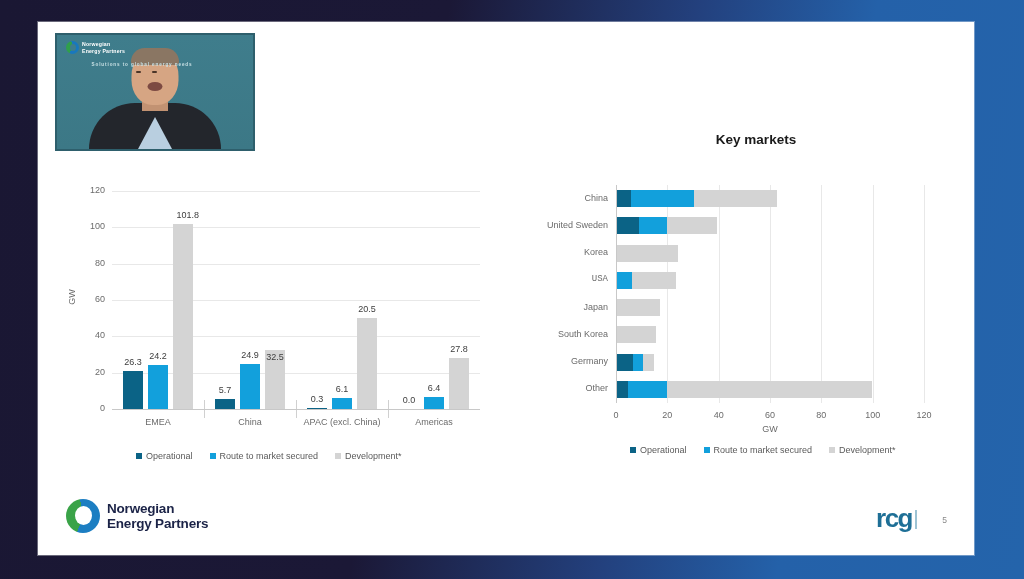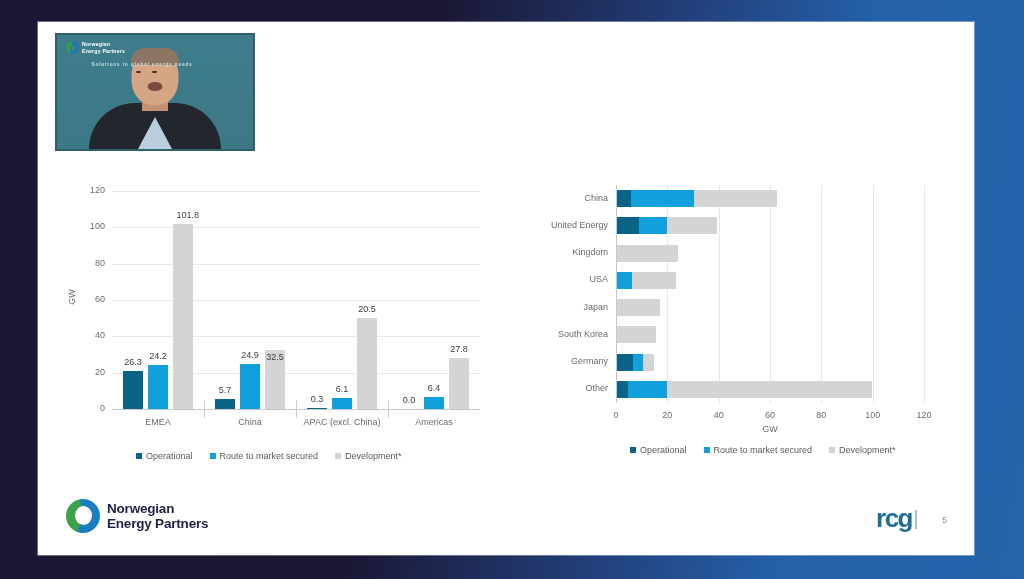--- a/index.html
+++ b/index.html
@@ -181,20 +181,21 @@
           <div class="lg-swatch" style="background:#12a0dc;"></div>
           <div class="lg-text" style="">Route to market secured</div>
         </div>
         <div class="lg-item" style="">
           <div class="lg-swatch" style="background:#d4d4d4;"></div>
           <div class="lg-text" style="">Development*</div>
         </div>
       </div>
     </div>
 
+  <div class="chart-title" style="left:548px; top:110px; width:340px; text-align:center;">Key markets</div>
   <div class="chart" id="chart-markets" style="left:470px; top:155px; width:440px; height:290px;">
       <div class="gridline" style="left:108px; top:8px; width:1px; height:218px;"></div>
       <div class="tick-lbl" style="left:88px; top:233px; width:40px; text-align:center;">0</div>
       <div class="gridline" style="left:159.33333333333331px; top:8px; width:1px; height:218px;"></div>
       <div class="tick-lbl" style="left:139.33333333333331px; top:233px; width:40px; text-align:center;">20</div>
       <div class="gridline" style="left:210.66666666666666px; top:8px; width:1px; height:218px;"></div>
       <div class="tick-lbl" style="left:190.66666666666666px; top:233px; width:40px; text-align:center;">40</div>
       <div class="gridline" style="left:262px; top:8px; width:1px; height:218px;"></div>
       <div class="tick-lbl" style="left:242px; top:233px; width:40px; text-align:center;">60</div>
       <div class="gridline" style="left:313.3333333333333px; top:8px; width:1px; height:218px;"></div>
@@ -204,26 +205,26 @@
       <div class="gridline" style="left:416px; top:8px; width:1px; height:218px;"></div>
       <div class="tick-lbl" style="left:396px; top:233px; width:40px; text-align:center;">120</div>
       <div class="axis-name" style="left:242px; top:247px; width:40px; text-align:center;">GW</div>
       <div class="bar" style="left:108px; top:13.125px; width:14.63px; height:17px; background:#0b6386;"></div>
       <div class="bar" style="left:122.63px; top:13.125px; width:63.14000000000001px; height:17px; background:#12a0dc;"></div>
       <div class="bar" style="left:185.76999999999998px; top:13.125px; width:83.41666666666666px; height:17px; background:#d4d4d4;"></div>
       <div class="tick-lbl" style="left:0px; top:15.625px; width:100px; text-align:right;">China</div>
       <div class="bar" style="left:108px; top:40.375px; width:23.099999999999998px; height:17px; background:#0b6386;"></div>
       <div class="bar" style="left:131.1px; top:40.375px; width:28.23333333333333px; height:17px; background:#12a0dc;"></div>
       <div class="bar" style="left:159.33333333333331px; top:40.375px; width:50.050000000000004px; height:17px; background:#d4d4d4;"></div>
-      <div class="tick-lbl" style="left:0px; top:42.875px; width:100px; text-align:right;">United Energy</div>
+      <div class="tick-lbl" style="left:0px; top:42.875px; width:100px; text-align:right;">United Sweden</div>
       <div class="bar" style="left:108px; top:67.625px; width:62.370000000000005px; height:17px; background:#d4d4d4;"></div>
-      <div class="tick-lbl" style="left:0px; top:70.125px; width:100px; text-align:right;">Kingdom</div>
+      <div class="tick-lbl" style="left:0px; top:70.125px; width:100px; text-align:right;">Korea</div>
       <div class="bar" style="left:108px; top:94.875px; width:15.913333333333334px; height:17px; background:#12a0dc;"></div>
       <div class="bar" style="left:123.91333333333333px; top:94.875px; width:44.403333333333336px; height:17px; background:#d4d4d4;"></div>
-      <div class="tick-lbl" style="left:0px; top:97.375px; width:100px; text-align:right;">USA</div>
+      <div class="tick-lbl" style="left:0px; top:97.375px; width:100px; text-align:right;font-family:Liberation Mono, monospace;">USA</div>
       <div class="bar" style="left:108px; top:122.125px; width:43.63333333333333px; height:17px; background:#d4d4d4;"></div>
       <div class="tick-lbl" style="left:0px; top:124.625px; width:100px; text-align:right;">Japan</div>
       <div class="bar" style="left:108px; top:149.375px; width:39.78333333333334px; height:17px; background:#d4d4d4;"></div>
       <div class="tick-lbl" style="left:0px; top:151.875px; width:100px; text-align:right;">South Korea</div>
       <div class="bar" style="left:108px; top:176.625px; width:16.683333333333334px; height:17px; background:#0b6386;"></div>
       <div class="bar" style="left:124.68333333333334px; top:176.625px; width:10.780000000000001px; height:17px; background:#12a0dc;"></div>
       <div class="bar" style="left:135.46333333333334px; top:176.625px; width:11.036666666666667px; height:17px; background:#d4d4d4;"></div>
       <div class="tick-lbl" style="left:0px; top:179.125px; width:100px; text-align:right;">Germany</div>
       <div class="bar" style="left:108px; top:203.875px; width:11.549999999999999px; height:17px; background:#0b6386;"></div>
       <div class="bar" style="left:119.55px; top:203.875px; width:39.27px; height:17px; background:#12a0dc;"></div>

